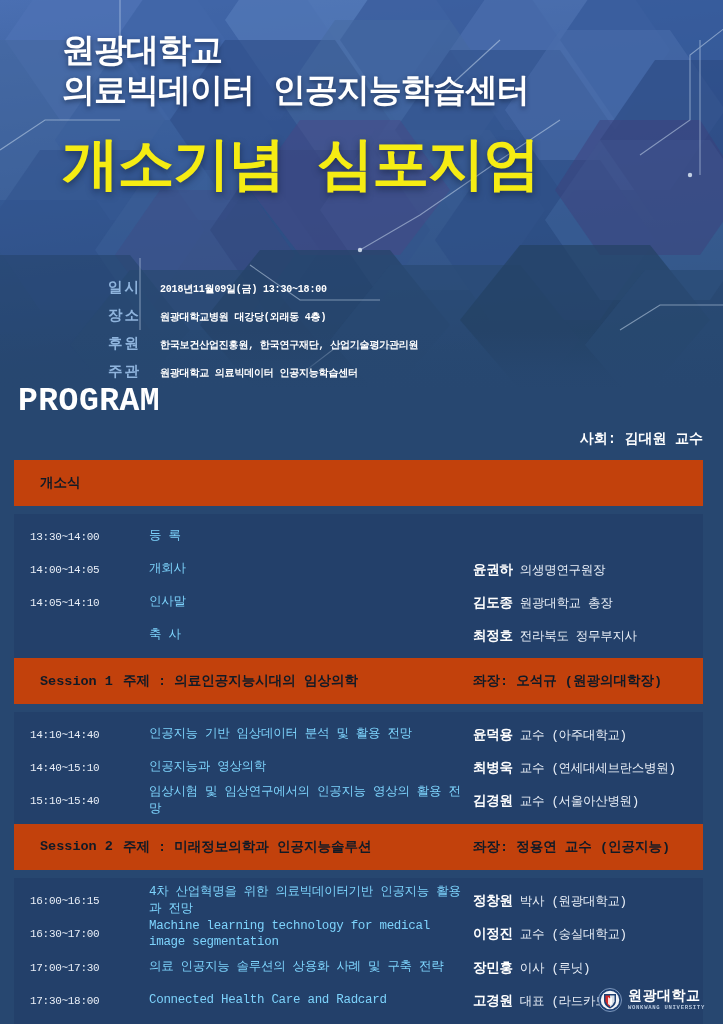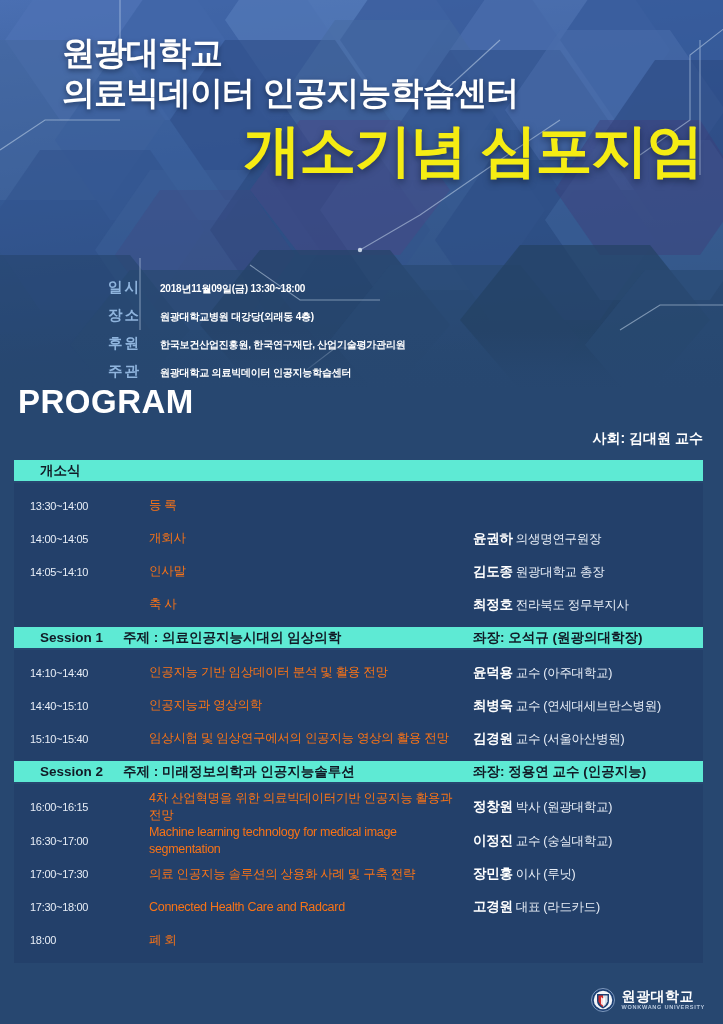--- a/index.html
+++ b/index.html
@@ -3,21 +3,21 @@
 <meta charset="utf-8">
 <style>
   html,body{margin:0;padding:0;}
   body{
     width:723px;height:1024px;
     background:#274770;
     font-family:"Liberation Sans","DejaVu Sans",sans-serif;
     overflow:hidden;
     position:relative;
   }
-  .poster{position:relative;width:723px;height:1024px;overflow:hidden;}
+  .poster{position:relative;width:723px;height:1024px;overflow:hidden;font-family:Liberation Mono, monospace;}
 
   
   .hero{
     position:absolute;left:0;top:0;width:723px;height:390px;
     background:linear-gradient(165deg,#4268ab 0%,#3a5f9e 28%,#2f5289 55%,#2a4878 80%,#274770 100%);
     overflow:hidden;
   }
   .hero-svg{position:absolute;left:0;top:0;width:723px;height:390px;}
 
   .hero-bottom-fade{
@@ -29,23 +29,22 @@
   .title-block{position:absolute;left:62px;top:34px;width:640px;z-index:6;}
   .t-line1,.t-line2{
     color:#ffffff;font-weight:bold;letter-spacing:-1px;
     text-shadow:0 2px 5px rgba(8,18,40,.55);
     line-height:1.16;
   }
   .t-line1{font-size:33px;}
   .t-line2{font-size:33px;margin-top:2px;}
   .t-main{
     color:#f5ec13;font-weight:bold;font-size:57px;letter-spacing:-1.5px;
-    margin-top:6px;line-height:1.12;
+    margin-top:24px;line-height:1.12;
     text-shadow:0 3px 7px rgba(8,18,40,.5);
-    text-align:right;
   }
 
   
   .info{position:absolute;left:108px;top:258px;z-index:6;margin-top:20px;}
   .info-row{display:flex;align-items:baseline;margin-bottom:9px;}
   .info-label{
     width:52px;color:#8fb4dd;font-size:14.5px;font-weight:bold;
     text-align:justify;letter-spacing:2px;
   }
   .info-value{color:#ffffff;font-size:10px;font-weight:bold;letter-spacing:-0.2px;}
@@ -56,40 +55,40 @@
     color:#ffffff;font-size:33px;font-weight:bold;letter-spacing:0.5px;
   }
   .moderator{
     position:absolute;right:20px;top:430px;z-index:6;
     color:#ffffff;font-size:14px;font-weight:bold;
   }
 
   
   .table{position:absolute;left:14px;top:460px;width:689px;z-index:6;}
   .sec-head{
-    background:#5eead4;color:#111a26;
+    background:#c2410c;color:#111a26;
     display:flex;align-items:center;
-    height:21px;font-size:13.5px;font-weight:bold;
-    margin-bottom:2px;
+    height:46px;font-size:13.5px;font-weight:bold;
+    margin-bottom:8px;
   }
   .sec-head .c-time{width:109px;padding-left:26px;box-sizing:border-box;}
   .sec-head .c-title{flex:1;}
   .sec-head .c-spk{width:230px;}
 
   .rowgroup{background:#23406a;padding:6px 0;}
   .row{
     display:flex;align-items:center;min-height:33px;
     color:#ffffff;font-size:12.5px;
   }
   .row .c-time{
     width:135px;padding-left:16px;box-sizing:border-box;
     font-size:11px;color:#e8eef7;letter-spacing:-0.3px;
   }
   .row .c-title{
-    flex:1;padding-right:10px;color:#f97316;font-size:12.5px;
+    flex:1;padding-right:10px;color:#7dd3fc;font-size:12.5px;
     line-height:1.35;letter-spacing:-0.3px;
   }
   .row .c-spk{
     width:230px;font-size:12.5px;color:#e8eef7;letter-spacing:-0.3px;
   }
   .row .c-spk b{color:#ffffff;font-weight:bold;font-size:13.5px;margin-top:34px;}
 
   
   .footer-logo{
     position:absolute;right:18px;bottom:12px;z-index:6;

